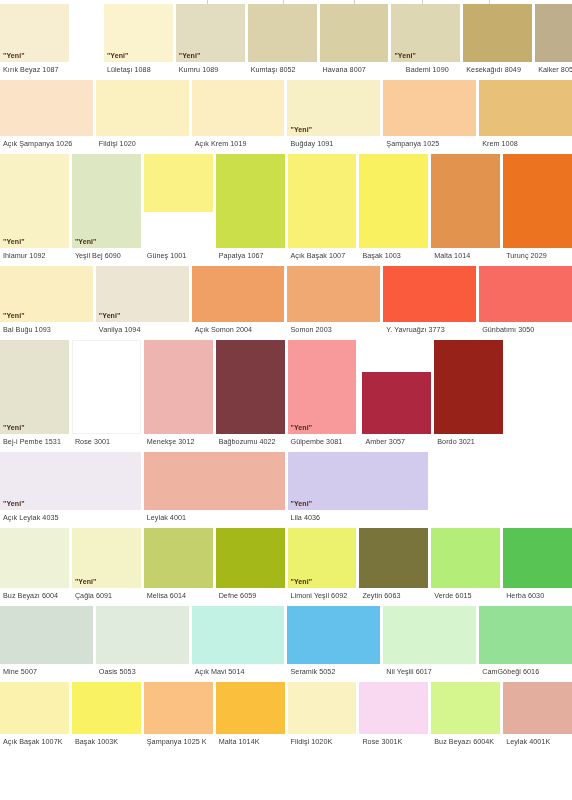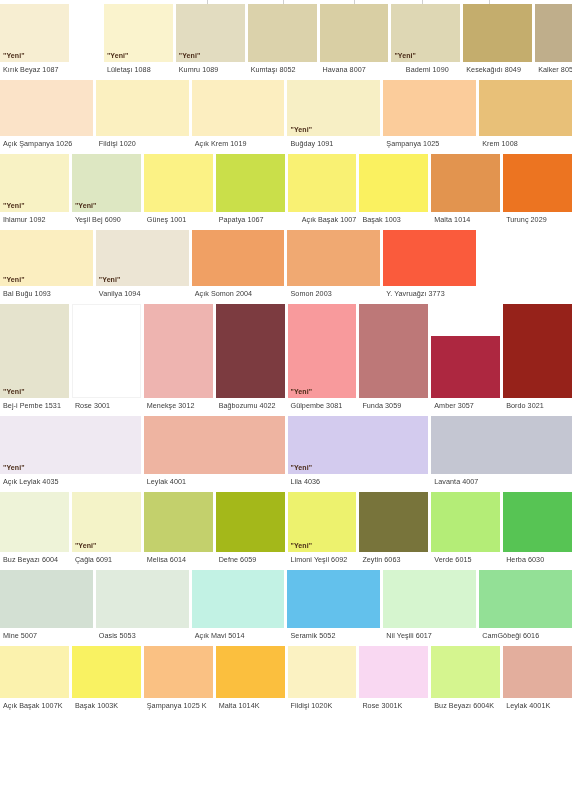--- a/index.html
+++ b/index.html
@@ -194,31 +194,31 @@
           <div class="chip-label">Ihlamur 1092</div>
         </div>
         <div class="cell-gap" style="flex: 0 0 3px;"></div>
         <div class="swatch-cell" style="flex: 0 0 68.875px; width: 68.875px;">
           <div class="chip" style="height: 58px; background: rgb(221, 231, 194);">
             <span class="yeni-badge">"Yeni"</span>
           </div>
           <div class="chip-label">Yeşil Bej 6090</div>
         </div>
         <div class="cell-gap" style="flex: 0 0 3px;"></div>
-        <div class="swatch-cell" style="flex: 0 0 68.875px; width: 68.875px;">
+        <div class="swatch-cell" style="flex: 0 0 68.875px; width: 68.875px; gap: 36px;">
           <div class="chip" style="height: 58px; background: rgb(251, 242, 133);"></div>
           <div class="chip-label">Güneş 1001</div>
         </div>
         <div class="cell-gap" style="flex: 0 0 3px;"></div>
         <div class="swatch-cell" style="flex: 0 0 68.875px; width: 68.875px;">
           <div class="chip" style="height: 58px; background: rgb(202, 223, 74);"></div>
           <div class="chip-label">Papatya 1067</div>
         </div>
         <div class="cell-gap" style="flex: 0 0 3px;"></div>
-        <div class="swatch-cell" style="flex: 0 0 68.875px; width: 68.875px; align-items: flex-end;">
+        <div class="swatch-cell" style="flex: 0 0 68.875px; width: 68.875px;">
           <div class="chip" style="height: 58px; background: rgb(249, 241, 115);"></div>
           <div class="chip-label">Açık Başak 1007</div>
         </div>
         <div class="cell-gap" style="flex: 0 0 3px;"></div>
         <div class="swatch-cell" style="flex: 0 0 68.875px; width: 68.875px;">
           <div class="chip" style="height: 58px; background: rgb(250, 241, 96);"></div>
           <div class="chip-label">Başak 1003</div>
         </div>
         <div class="cell-gap" style="flex: 0 0 3px;"></div>
         <div class="swatch-cell" style="flex: 0 0 68.875px; width: 68.875px;">
@@ -255,20 +255,24 @@
         <div class="swatch-cell" style="flex: 0 0 92.8333px; width: 92.8333px;">
           <div class="chip" style="height: 56px; background: rgb(240, 169, 114);"></div>
           <div class="chip-label">Somon 2003</div>
         </div>
         <div class="cell-gap" style="flex: 0 0 3px;"></div>
         <div class="swatch-cell" style="flex: 0 0 92.8333px; width: 92.8333px;">
           <div class="chip" style="height: 56px; background: rgb(250, 91, 60);"></div>
           <div class="chip-label">Y. Yavruağzı 3773</div>
         </div>
         <div class="cell-gap" style="flex: 0 0 3px;"></div>
+        <div class="swatch-cell" style="flex: 0 0 92.8333px; width: 92.8333px;">
+          <div class="chip" style="height: 56px; background: rgb(248, 107, 98);"></div>
+          <div class="chip-label">Günbatımı 3050</div>
+        </div>
       </div>
       <div class="row-gap" style="height: 2px;"></div>
       <div class="swatch-row">
         <div class="swatch-cell" style="flex: 0 0 68.875px; width: 68.875px;">
           <div class="chip" style="height: 62px; background: rgb(229, 227, 205);">
             <span class="yeni-badge">"Yeni"</span>
           </div>
           <div class="chip-label">Bej-i Pembe 1531</div>
         </div>
         <div class="cell-gap" style="flex: 0 0 3px;"></div>
@@ -287,24 +291,20 @@
           <div class="chip-label">Bağbozumu 4022</div>
         </div>
         <div class="cell-gap" style="flex: 0 0 3px;"></div>
         <div class="swatch-cell" style="flex: 0 0 68.875px; width: 68.875px;">
           <div class="chip" style="height: 62px; background: rgb(248, 154, 156);">
             <span class="yeni-badge">"Yeni"</span>
           </div>
           <div class="chip-label">Gülpembe 3081</div>
         </div>
         <div class="cell-gap" style="flex: 0 0 3px;"></div>
-        <div class="swatch-cell" style="flex: 0 0 68.875px; width: 68.875px;">
-          <div class="chip" style="height: 62px; background: rgb(189, 120, 120);"></div>
-          <div class="chip-label">Funda 3059</div>
-        </div>
         <div class="cell-gap" style="flex: 0 0 3px;"></div>
         <div class="swatch-cell" style="flex: 0 0 68.875px; width: 68.875px; margin-top: 32px;">
           <div class="chip" style="height: 62px; background: rgb(173, 39, 64);"></div>
           <div class="chip-label">Amber 3057</div>
         </div>
         <div class="cell-gap" style="flex: 0 0 3px;"></div>
         <div class="swatch-cell" style="flex: 0 0 68.875px; width: 68.875px;">
           <div class="chip" style="height: 62px; background: rgb(150, 34, 26);"></div>
           <div class="chip-label">Bordo 3021</div>
         </div>
@@ -323,24 +323,20 @@
           <div class="chip-label">Leylak 4001</div>
         </div>
         <div class="cell-gap" style="flex: 0 0 3px;"></div>
         <div class="swatch-cell" style="flex: 0 0 140.75px; width: 140.75px;">
           <div class="chip" style="height: 58px; background: rgb(211, 203, 238);">
             <span class="yeni-badge">"Yeni"</span>
           </div>
           <div class="chip-label">Lila 4036</div>
         </div>
         <div class="cell-gap" style="flex: 0 0 3px;"></div>
-        <div class="swatch-cell" style="flex: 0 0 140.75px; width: 140.75px;">
-          <div class="chip" style="height: 58px; background: rgb(196, 198, 210);"></div>
-          <div class="chip-label">Lavanta 4007</div>
-        </div>
       </div>
       <div class="row-gap" style="height: 2px;"></div>
       <div class="swatch-row">
         <div class="swatch-cell" style="flex: 0 0 68.875px; width: 68.875px;">
           <div class="chip" style="height: 60px; background: rgb(238, 243, 216);"></div>
           <div class="chip-label">Buz Beyazı 6004</div>
         </div>
         <div class="cell-gap" style="flex: 0 0 3px;"></div>
         <div class="swatch-cell" style="flex: 0 0 68.875px; width: 68.875px;">
           <div class="chip" style="height: 60px; background: rgb(244, 243, 200);">

